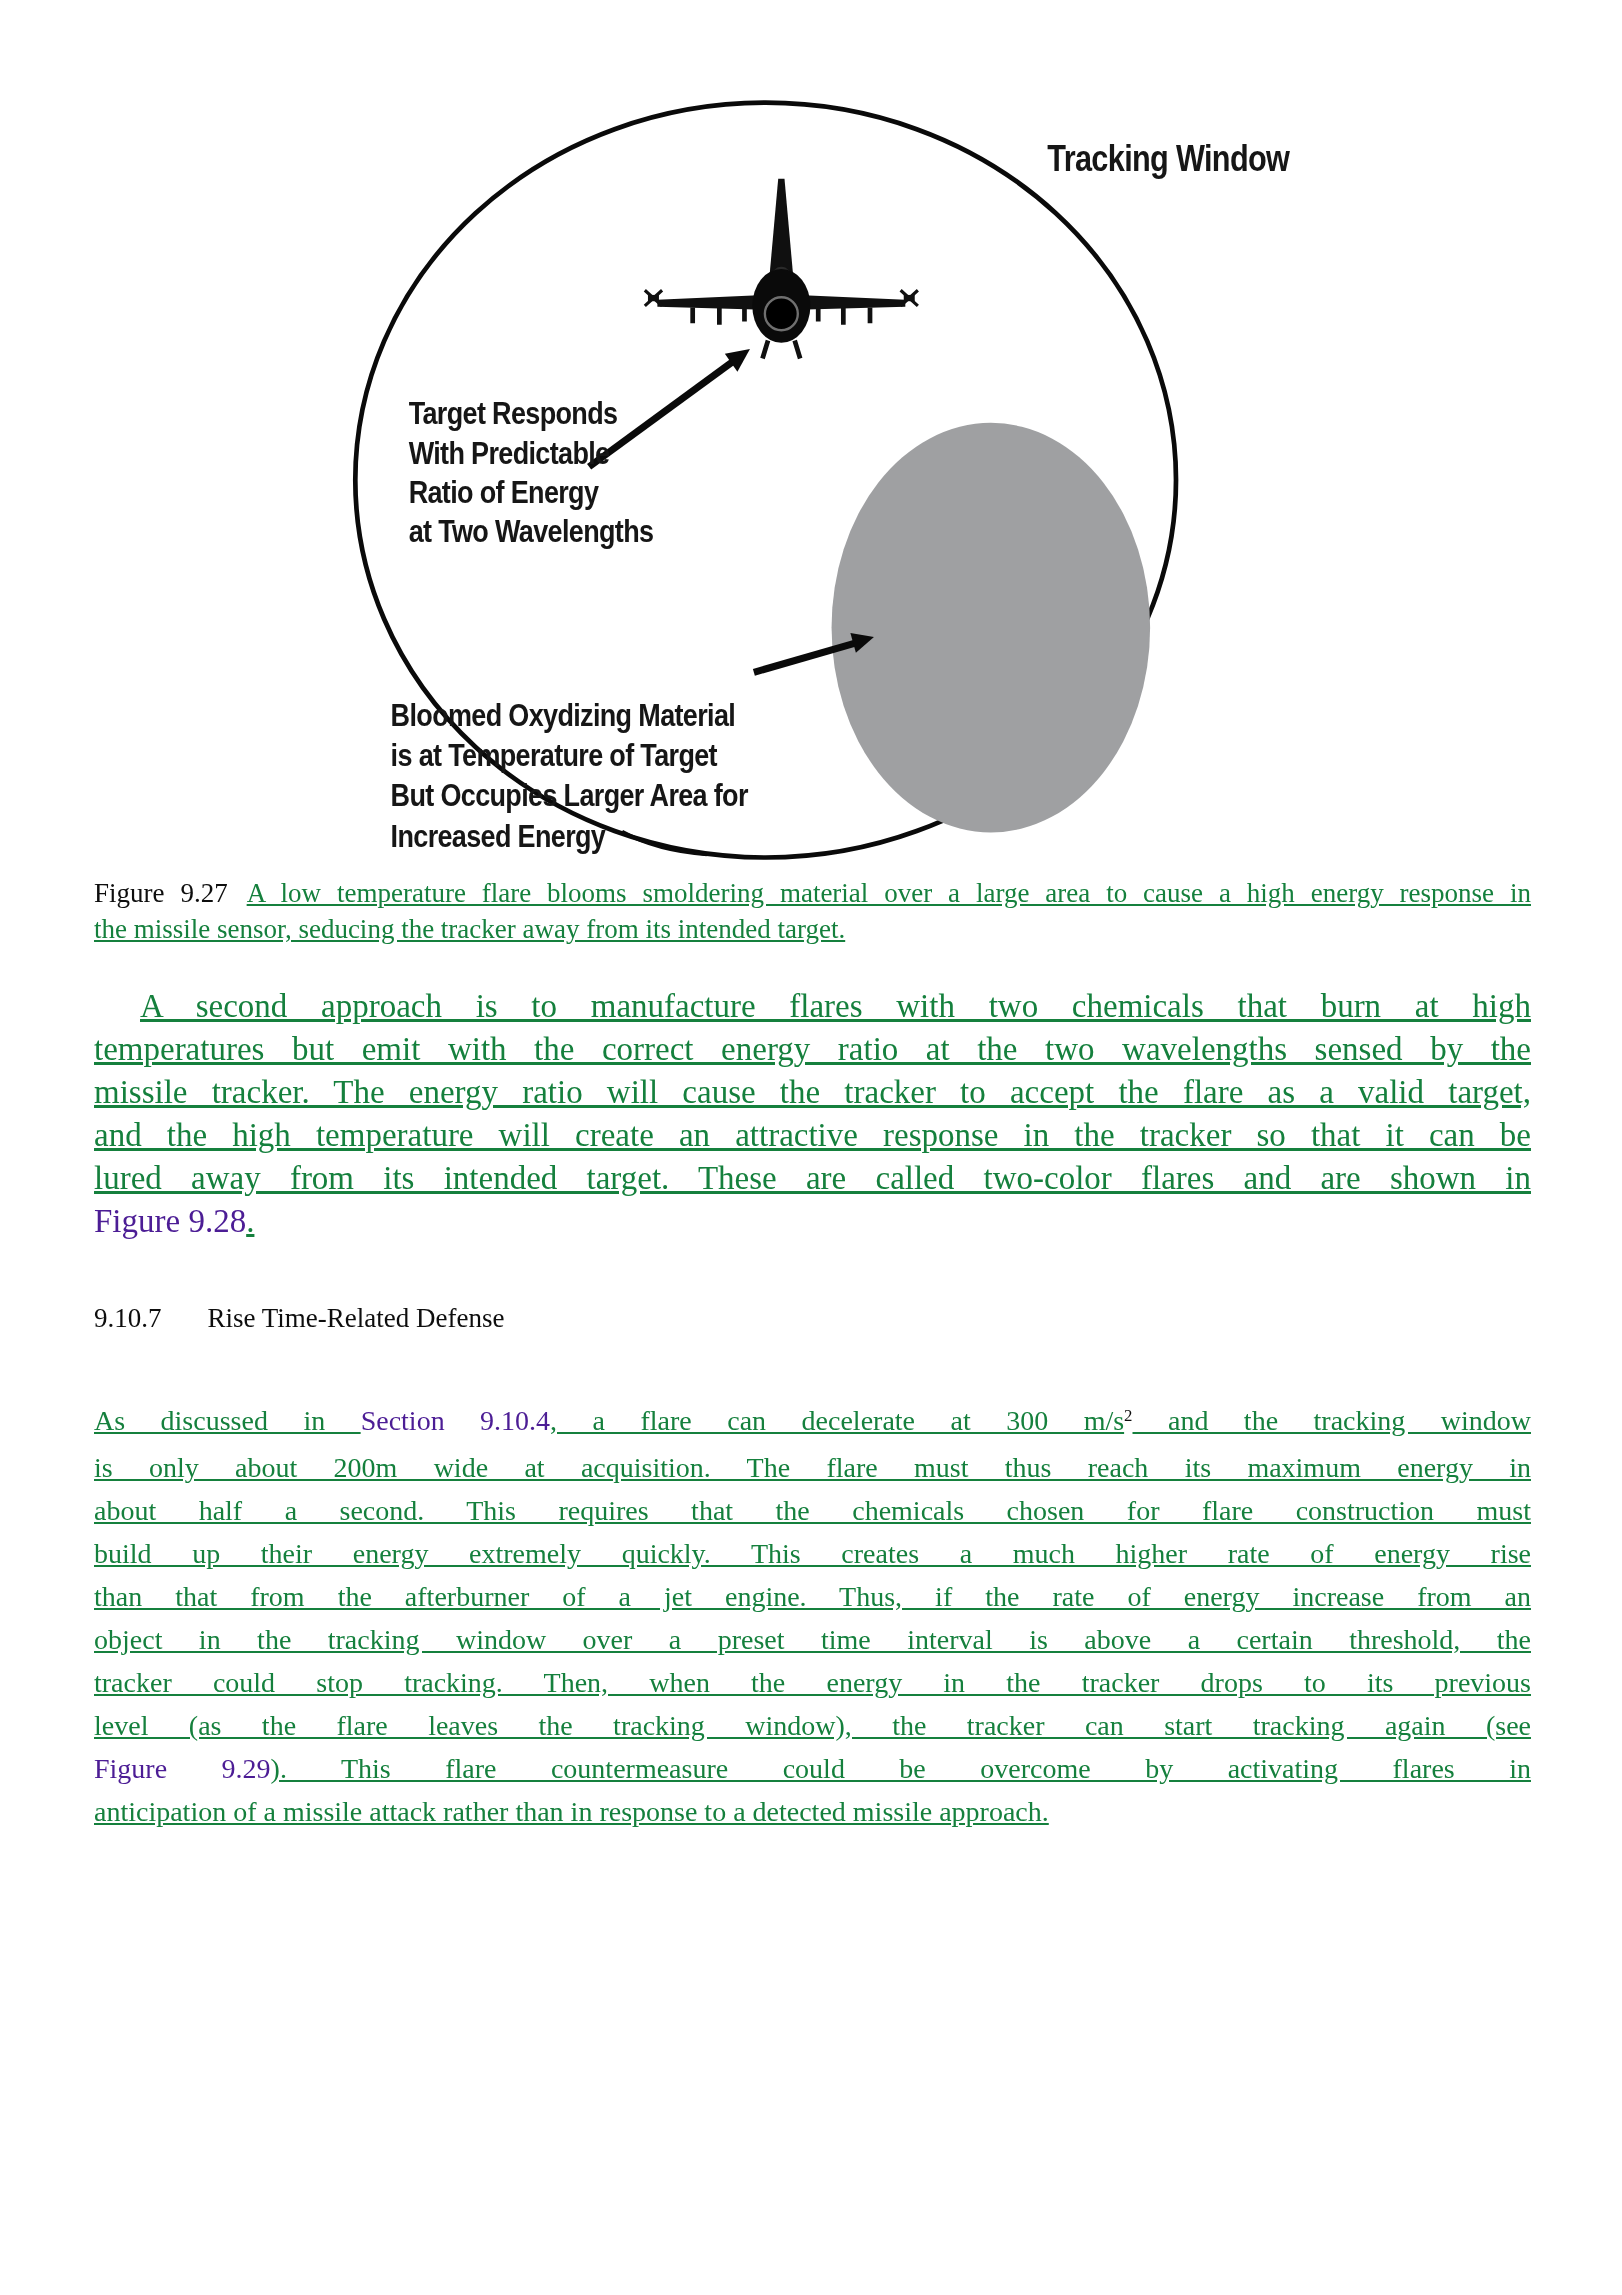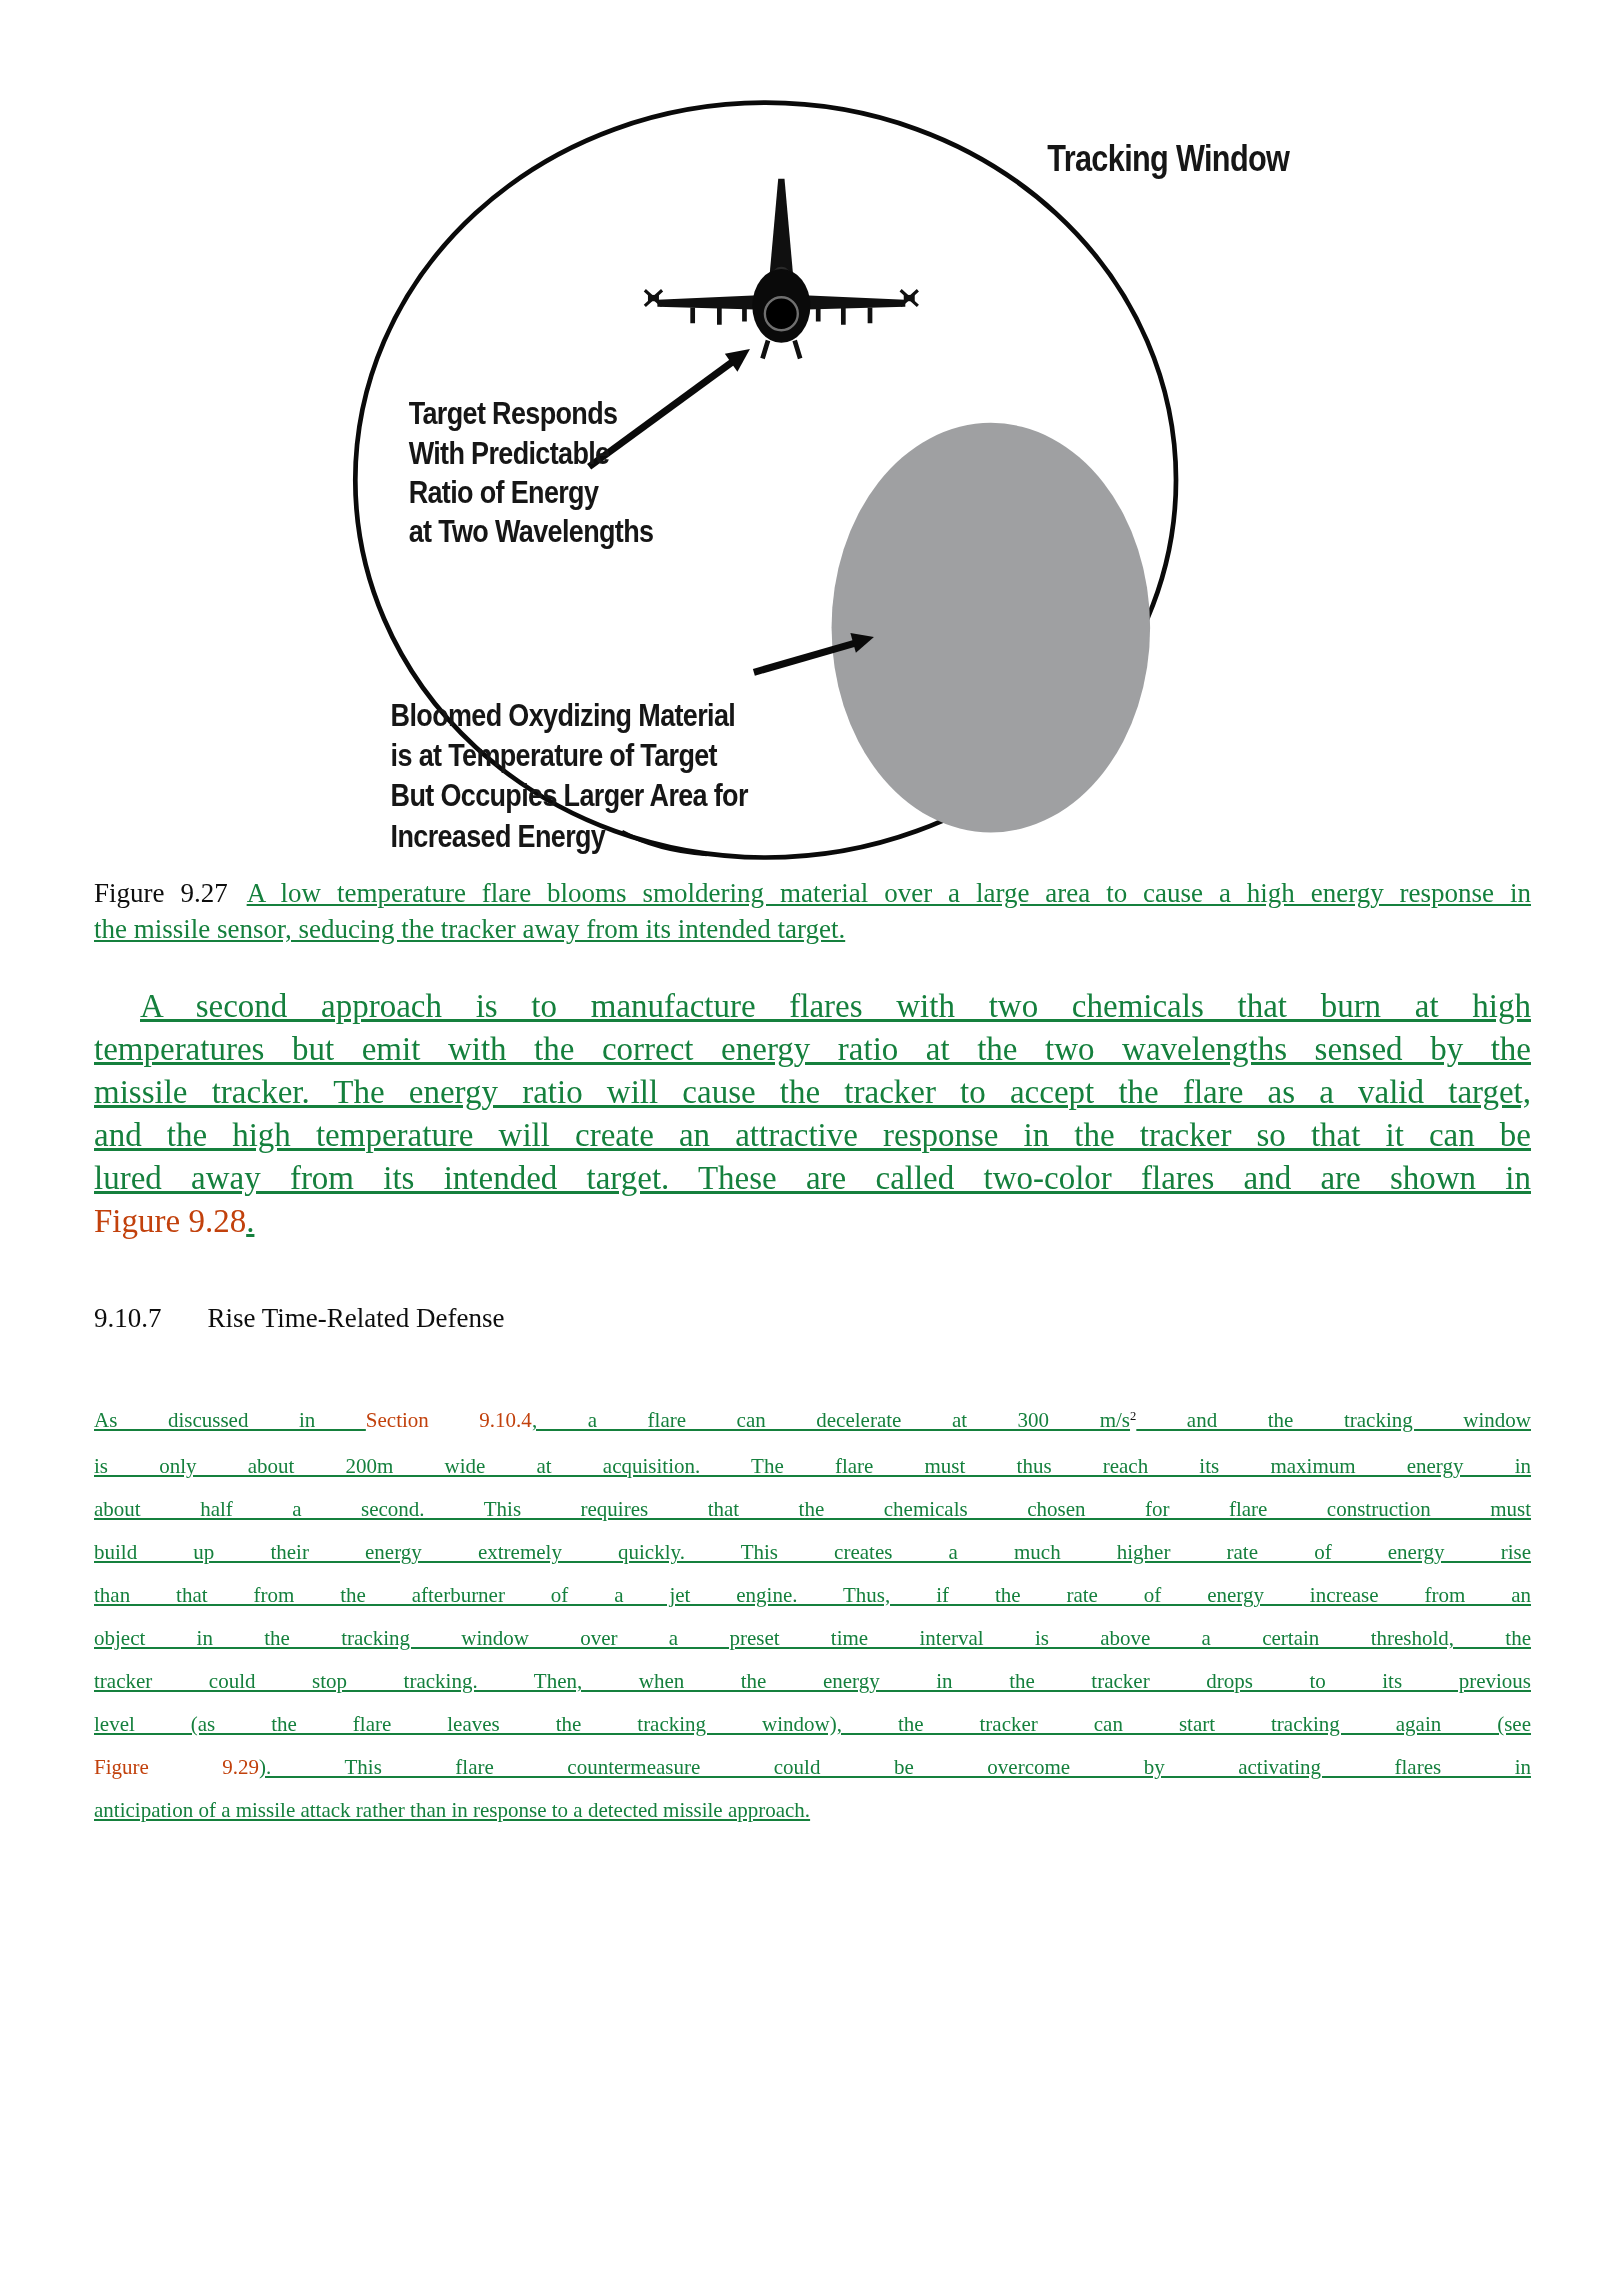--- a/index.html
+++ b/index.html
@@ -8,28 +8,28 @@
 
   
   .fig-svg{position:absolute;left:314px;top:47px;width:1021px;height:816px;}
   .dlabel{font-family:"Liberation Sans",sans-serif;font-weight:bold;fill:#161616;letter-spacing:-1px;}
 
   
   .textcol{position:absolute;left:94px;width:1437px;}
   .caption{top:875px;font-size:27px;line-height:36px;}
   .para1{top:985px;font-size:33px;line-height:43px;}
   .heading{top:1303px;font-size:27px;font-weight:normal;}
-  .para2{top:1399px;font-size:21px;line-height:43px;}
+  .para2{top:1399px;font-size:28px;line-height:43px;}
 
   .tline{text-align:justify;text-align-last:justify;white-space:normal;}
   .tline.last{text-align-last:left;}
   .tline.indent{padding-left:46px;}
 
   .seg-plain{color:#15803d;text-decoration:underline;}
-  .seg-link{color:#c2410c;}
+  .seg-link{color:#4c1d95;}
   .seg-sup{font-size:0.6em;position:relative;top:-0.55em;}
   .seg-figlabel{font-weight:normal;margin-right:19px;}
 
   .heading .hnum{display:inline-block;}
   .heading .htitle{display:inline-block;margin-left:46px;}
 </style>
 </head>
 <body>
 
 <div class="page">

